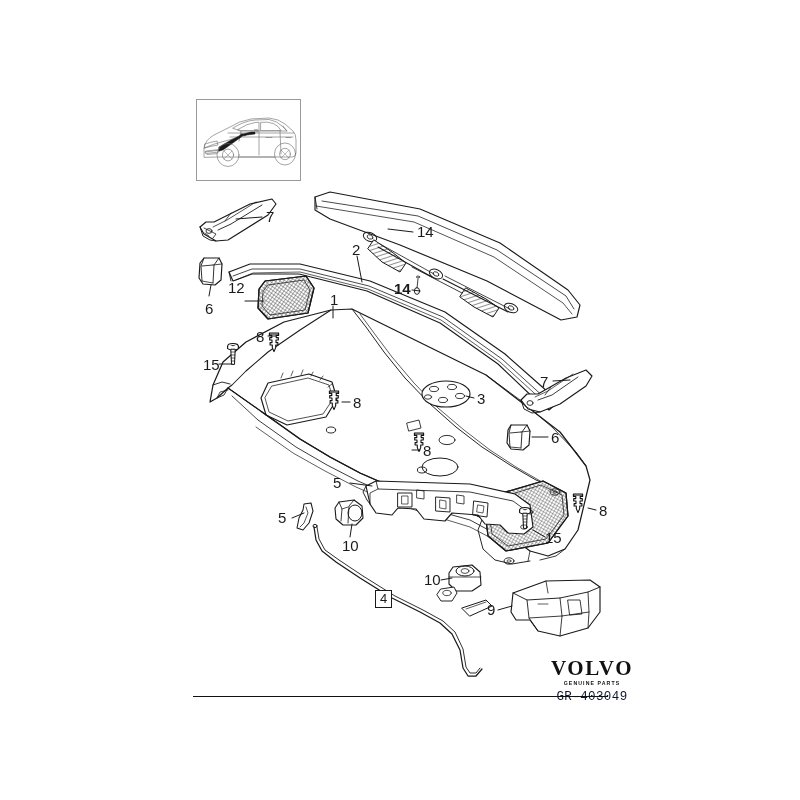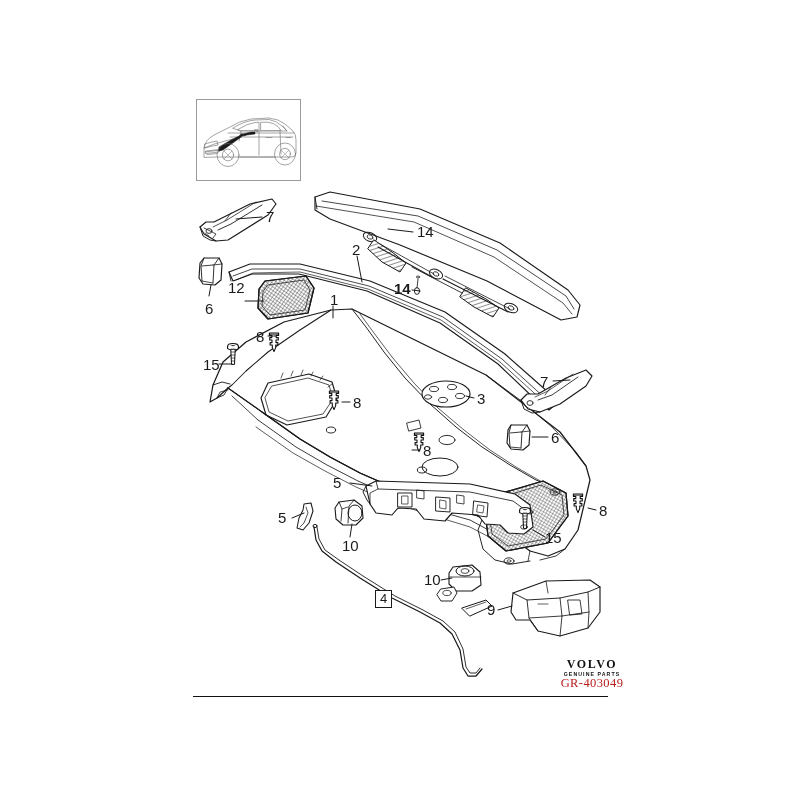--- a/index.html
+++ b/index.html
@@ -43,40 +43,41 @@
   }
   #brand-block {
     position: absolute;
     left: 532px;
     top: 658px;
     width: 120px;
     text-align: center;
   }
   #volvo-word {
     font-family: "Liberation Serif", serif;
-    font-size: 12px;
+    font-size: 21px;
     font-weight: bold;
     letter-spacing: 1.6px;
     color: #111111;
     line-height: 1;
   }
   #volvo-sub {
     font-family: "Liberation Sans", sans-serif;
     font-size: 5.2px;
     font-weight: bold;
     letter-spacing: 1.1px;
     color: #111111;
     margin-top: 2px;
     line-height: 1;
   }
   #partnum {
-    font-family: Liberation Serif, serif;
+    font-family: Liberation Mono, monospace;
     font-size: 12.5px;
-    color: #b91c1c;
+    color: #0f172a;
     letter-spacing: 0.4px;
+    margin-top: 5px;
     line-height: 1;
   }
   #footer-rule {
     position: absolute;
     left: 193px;
     top: 696px;
     width: 415px;
     height: 0;
     border-top: 1.6px solid #111111;
   }

